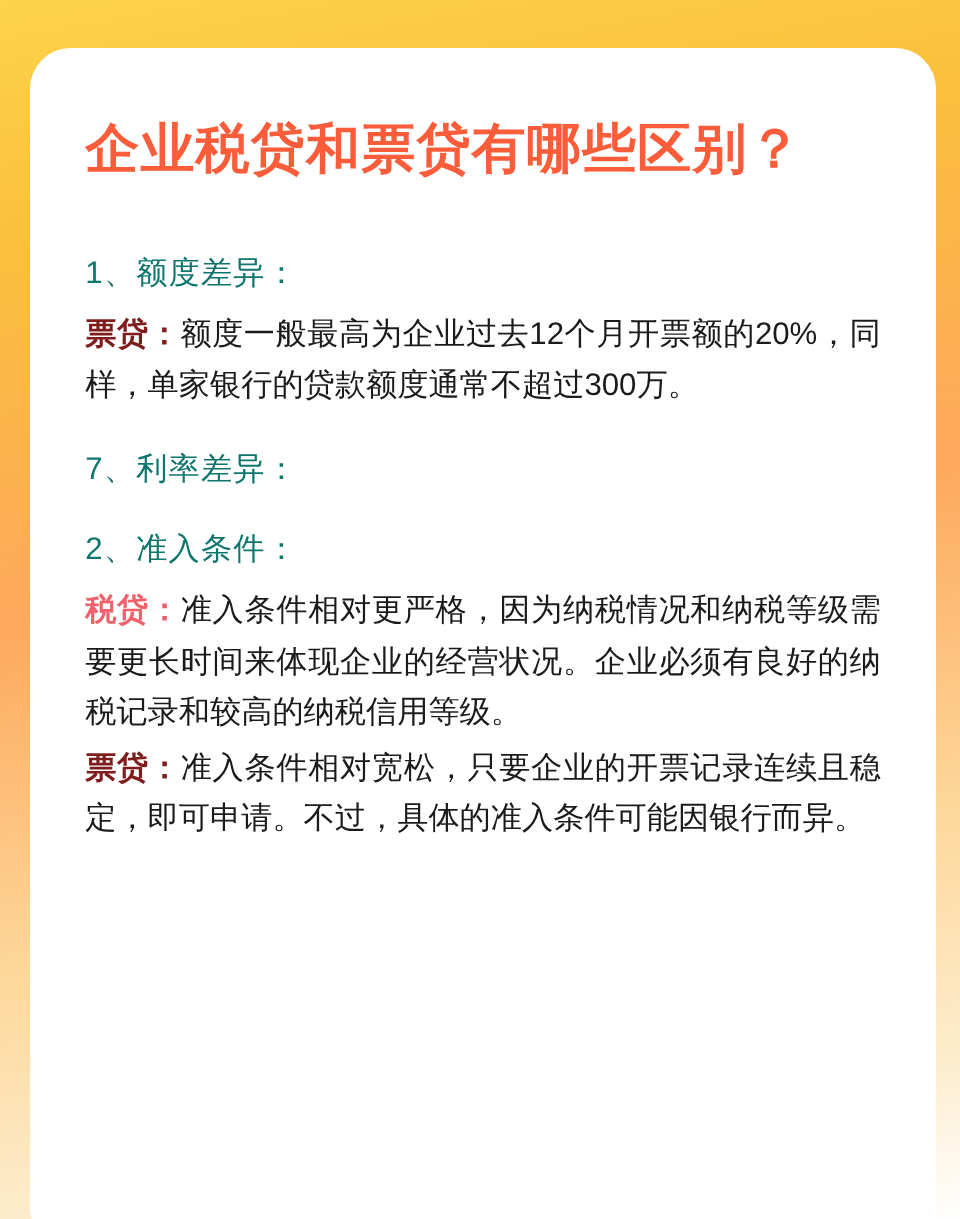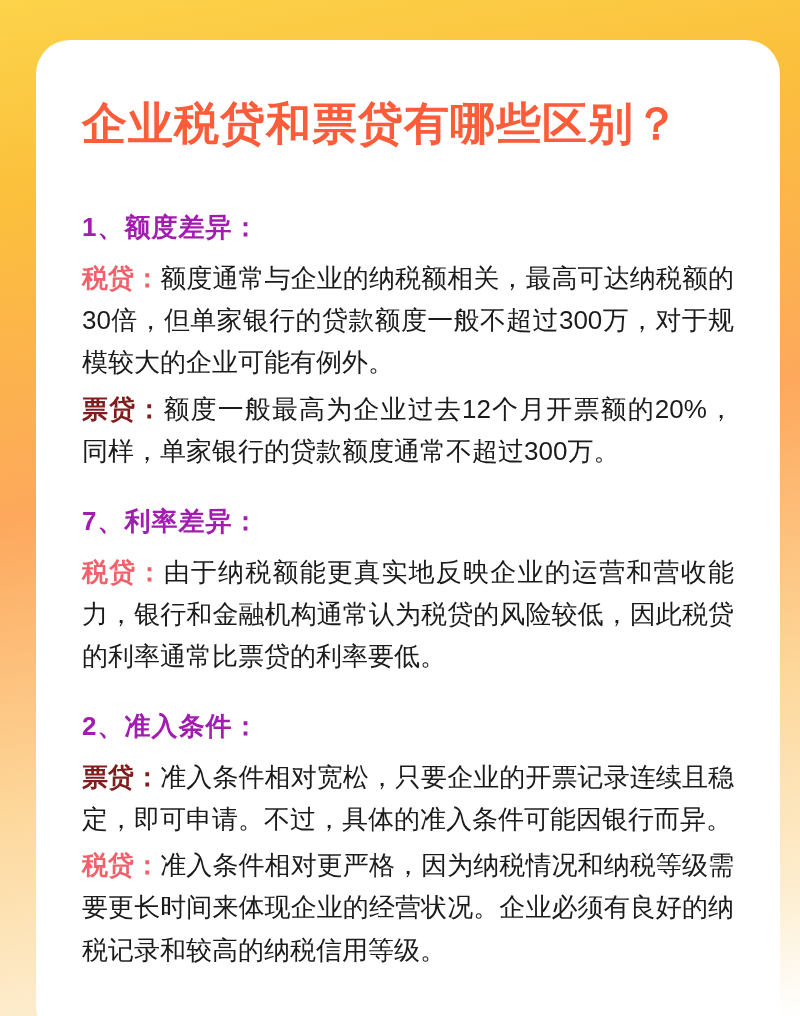--- a/index.html
+++ b/index.html
@@ -11,21 +11,21 @@
     height: 1016px;
     font-family: "Liberation Sans", "DejaVu Sans", sans-serif;
     background: linear-gradient(170deg, #fcd34a 0%, #fbbf3c 18%, #fda85c 45%, #fdd79a 70%, #fdeccc 88%, #ffffff 100%);
     overflow: hidden;
   }
   .page {
     position: relative;
     width: 800px;
     height: 1016px;
     box-sizing: border-box;
-    padding: 40px 20px 0 36px;
+    padding: 40px 20px 0 25px;
   }
   .card {
     position: relative;
     width: 100%;
     height: 1000px;
     box-sizing: border-box;
     background: #ffffff;
     border-radius: 34px;
     padding: 56px 46px 30px 46px;
     overflow: hidden;
@@ -37,22 +37,22 @@
     letter-spacing: 1px;
     line-height: 1.25;
     margin: 0 0 58px 0;
     white-space: nowrap;
   }
   .section {
     margin-bottom: 32px;
   }
   .section-heading {
     font-size: 26px;
-    font-weight: bold;
-    color: #a21caf;
+    font-weight: normal;
+    color: #0f766e;
     letter-spacing: 1px;
     margin: 0 0 12px 0;
   }
   .para {
     font-size: 26px;
     line-height: 1.62;
     color: #1b1b1b;
     margin: 0 0 4px 0;
     text-align: justify;
   }
@@ -72,29 +72,27 @@
 </head>
 <body>
 
 <div class="page">
   <div class="card">
 
     <h1 class="title">企业税贷和票贷有哪些区别？</h1>
 
     <div class="section">
       <h2 class="section-heading">1、额度差异：</h2>
-      <p class="para"><span class="label-tax">税贷：</span><span class="body">额度通常与企业的纳税额相关，最高可达纳税额的30倍，但单家银行的贷款额度一般不超过300万，对于规模较大的企业可能有例外。</span></p>
       <p class="para"><span class="label-invoice">票贷：</span><span class="body">额度一般最高为企业过去12个月开票额的20%，同样，单家银行的贷款额度通常不超过300万。</span></p>
     </div>
 
     <div class="section">
       <h2 class="section-heading">7、利率差异：</h2>
-      <p class="para"><span class="label-tax">税贷：</span><span class="body">由于纳税额能更真实地反映企业的运营和营收能力，银行和金融机构通常认为税贷的风险较低，因此税贷的利率通常比票贷的利率要低。</span></p>
     </div>
 
     <div class="section">
       <h2 class="section-heading">2、准入条件：</h2>
+      <p class="para"><span class="label-tax">税贷：</span><span class="body">准入条件相对更严格，因为纳税情况和纳税等级需要更长时间来体现企业的经营状况。企业必须有良好的纳税记录和较高的纳税信用等级。</span></p>
       <p class="para"><span class="label-invoice">票贷：</span><span class="body">准入条件相对宽松，只要企业的开票记录连续且稳定，即可申请。不过，具体的准入条件可能因银行而异。</span></p>
-      <p class="para"><span class="label-tax">税贷：</span><span class="body">准入条件相对更严格，因为纳税情况和纳税等级需要更长时间来体现企业的经营状况。企业必须有良好的纳税记录和较高的纳税信用等级。</span></p>
     </div>
 
   </div>
 </div>
 
 </body></html>

